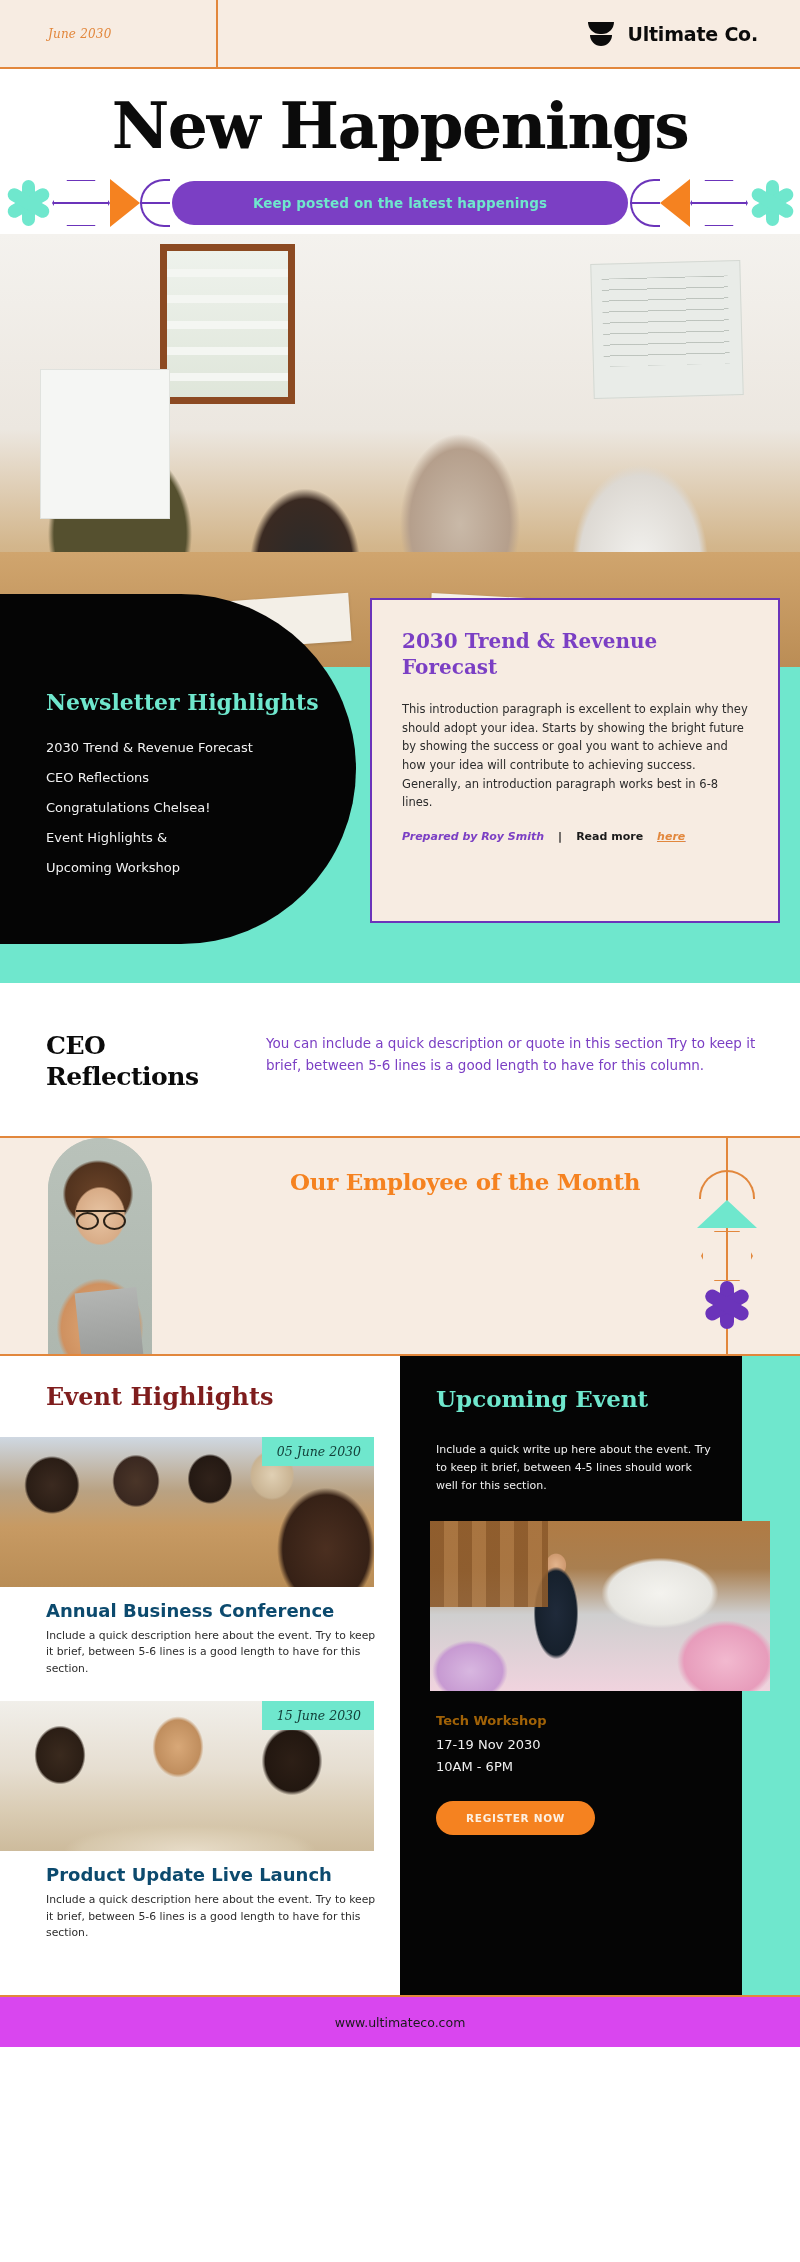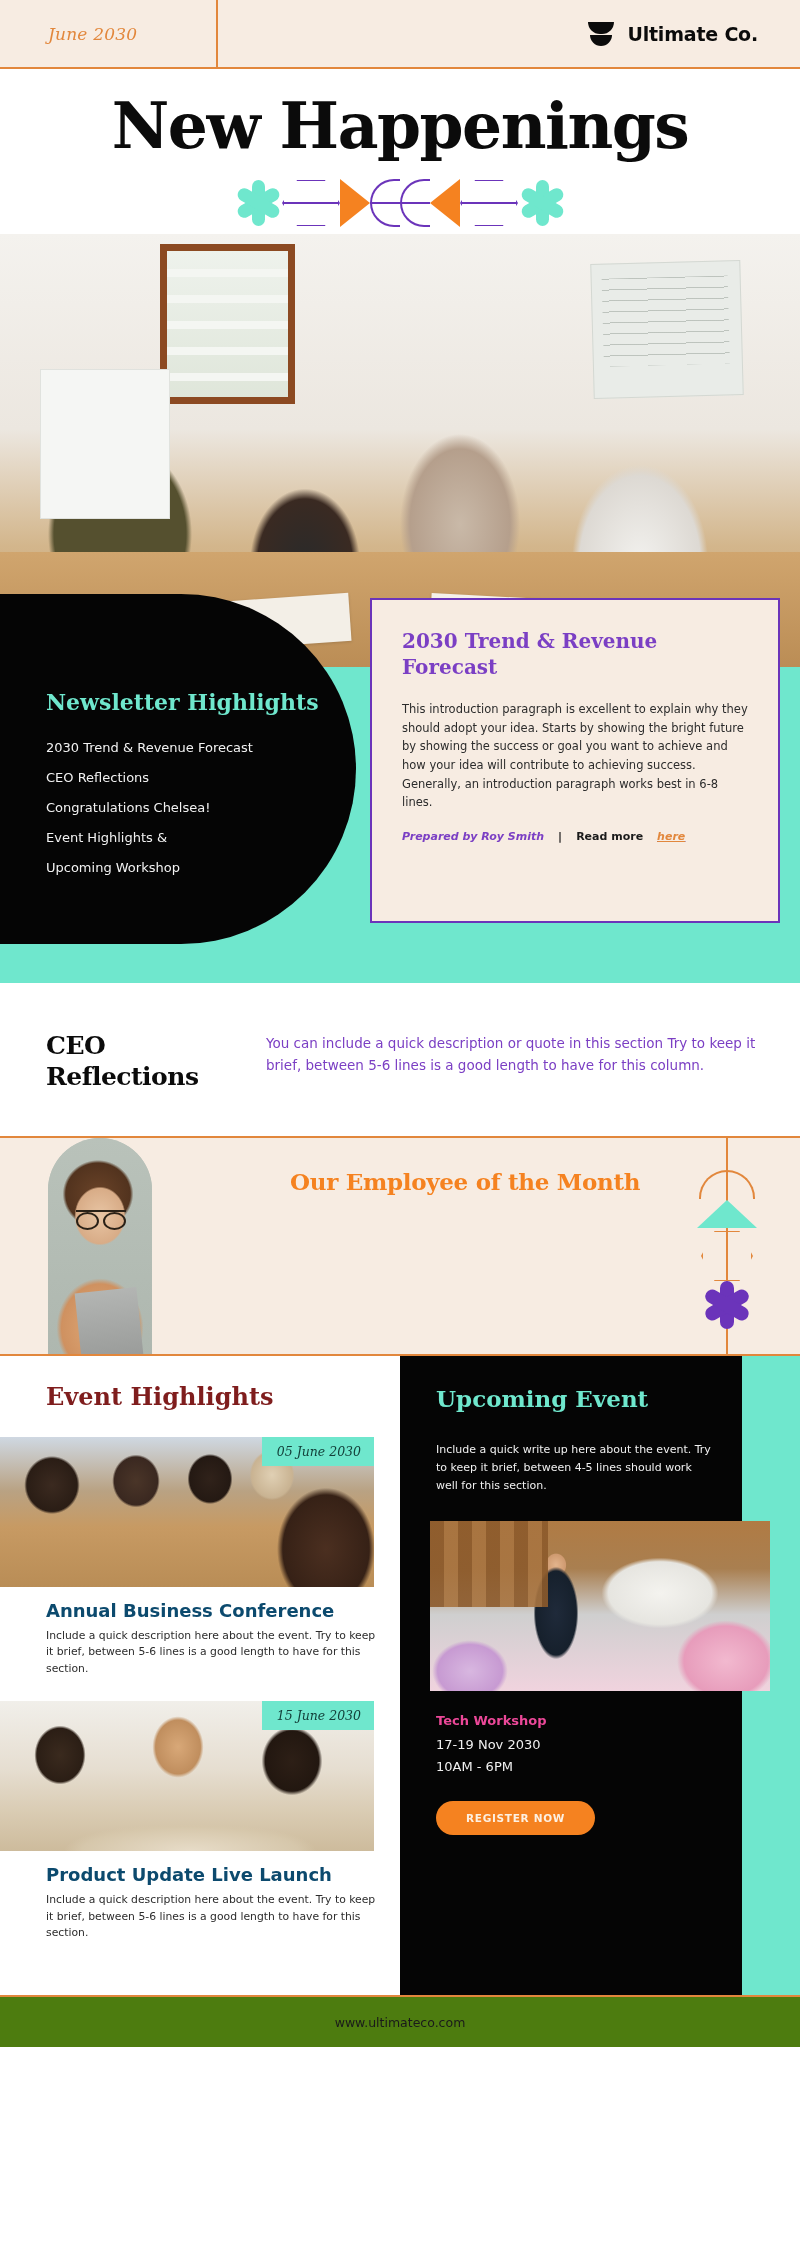--- a/index.html
+++ b/index.html
@@ -14,21 +14,21 @@
   .topbar {
     height:69px; background:#f7ece2; display:flex; align-items:stretch;
     border-bottom:2px solid #e2873c; position:relative;
   }
   .topbar-left {
     width:218px; display:flex; align-items:center; padding-left:48px;
     border-right:2px solid #e2873c;
   }
   .issue-date {
     font-family:"DejaVu Serif", serif; font-style:italic;
-    font-size:17px; color:#e2873c; letter-spacing:.2px;
+    font-size:12px; color:#e2873c; letter-spacing:.2px;
   }
   .topbar-right {
     flex:1; display:flex; align-items:center; justify-content:flex-end;
     padding-right:42px; gap:11px;border-radius:19px;
   }
   .brand-logo { width:30px; height:30px; position:relative; display:block; }
   .brand-logo .bowl-top {
     position:absolute; left:2px; top:3px; width:26px; height:12px;
     background:#0b0b0b; border-radius:0 0 13px 13px;
   }
@@ -360,32 +360,32 @@
       radial-gradient(ellipse 86px 52px at 230px 72px, #f4f3ef 0%, #e6e5e0 60%, transparent 68%),
       radial-gradient(ellipse 70px 58px at 296px 140px, #f2b9cf 0%, #e79cbb 60%, transparent 70%),
       radial-gradient(ellipse 54px 44px at 40px 150px, #d8b7e0 0%, #c79ad2 60%, transparent 70%),
       linear-gradient(180deg,#b07b44 0%, #a97f50 28%, #cfcfcf 55%, #f0d3de 100%);
   }
   .evr-photo .shelf {
     position:absolute; left:0; top:0; width:118px; height:86px;
     background:repeating-linear-gradient(90deg,#8c5a2b 0 14px,#a87440 14px 28px);
     opacity:.9;
   }
-  .ws-title { font-size:13px; font-weight:bold; color:#ec4899; margin-bottom:9px; }
+  .ws-title { font-size:13px; font-weight:bold; color:#a16207; margin-bottom:9px; }
   .ws-line { font-size:13px; color:#f0f0f0; margin-bottom:7px; }
   .reg-btn {
     margin-top:20px; display:inline-block; background:#f58220;
     color:#fdf0e2; font-size:10.5px; font-weight:bold; letter-spacing:.7px;
     padding:11px 30px; border-radius:22px; border:none; cursor:pointer;
     font-family:"DejaVu Sans", sans-serif;
   }
 
   
   .footer {
-    background:#4d7c0f; border-top:2px solid #e2873c; height:52px;
+    background:#d946ef; border-top:2px solid #e2873c; height:52px;
     display:flex; align-items:center; justify-content:center;
   }
   .footer span { font-size:12.5px; color:#1a1a1a; }
 </style>
 </head>
 <body>
 
 <div class="page">
 
   <div class="topbar">
@@ -415,20 +415,23 @@
       <span class="hex"></span>
         <span class="bar"></span>
     </span>
     <span class="tri">
         <span></span>
       </span>
     <span class="halfcap left">
       <span class="shape"></span>
         <span class="bar"></span>
     </span>
+    <div class="pill">
+      <span>Keep posted on the latest happenings</span>
+    </div>
     <span class="halfcap left">
       <span class="shape"></span>
         <span class="bar"></span>
     </span>
     <span class="tri flip">
         <span></span>
       </span>
     <span class="hexline">
       <span class="hex"></span>
         <span class="bar"></span>

